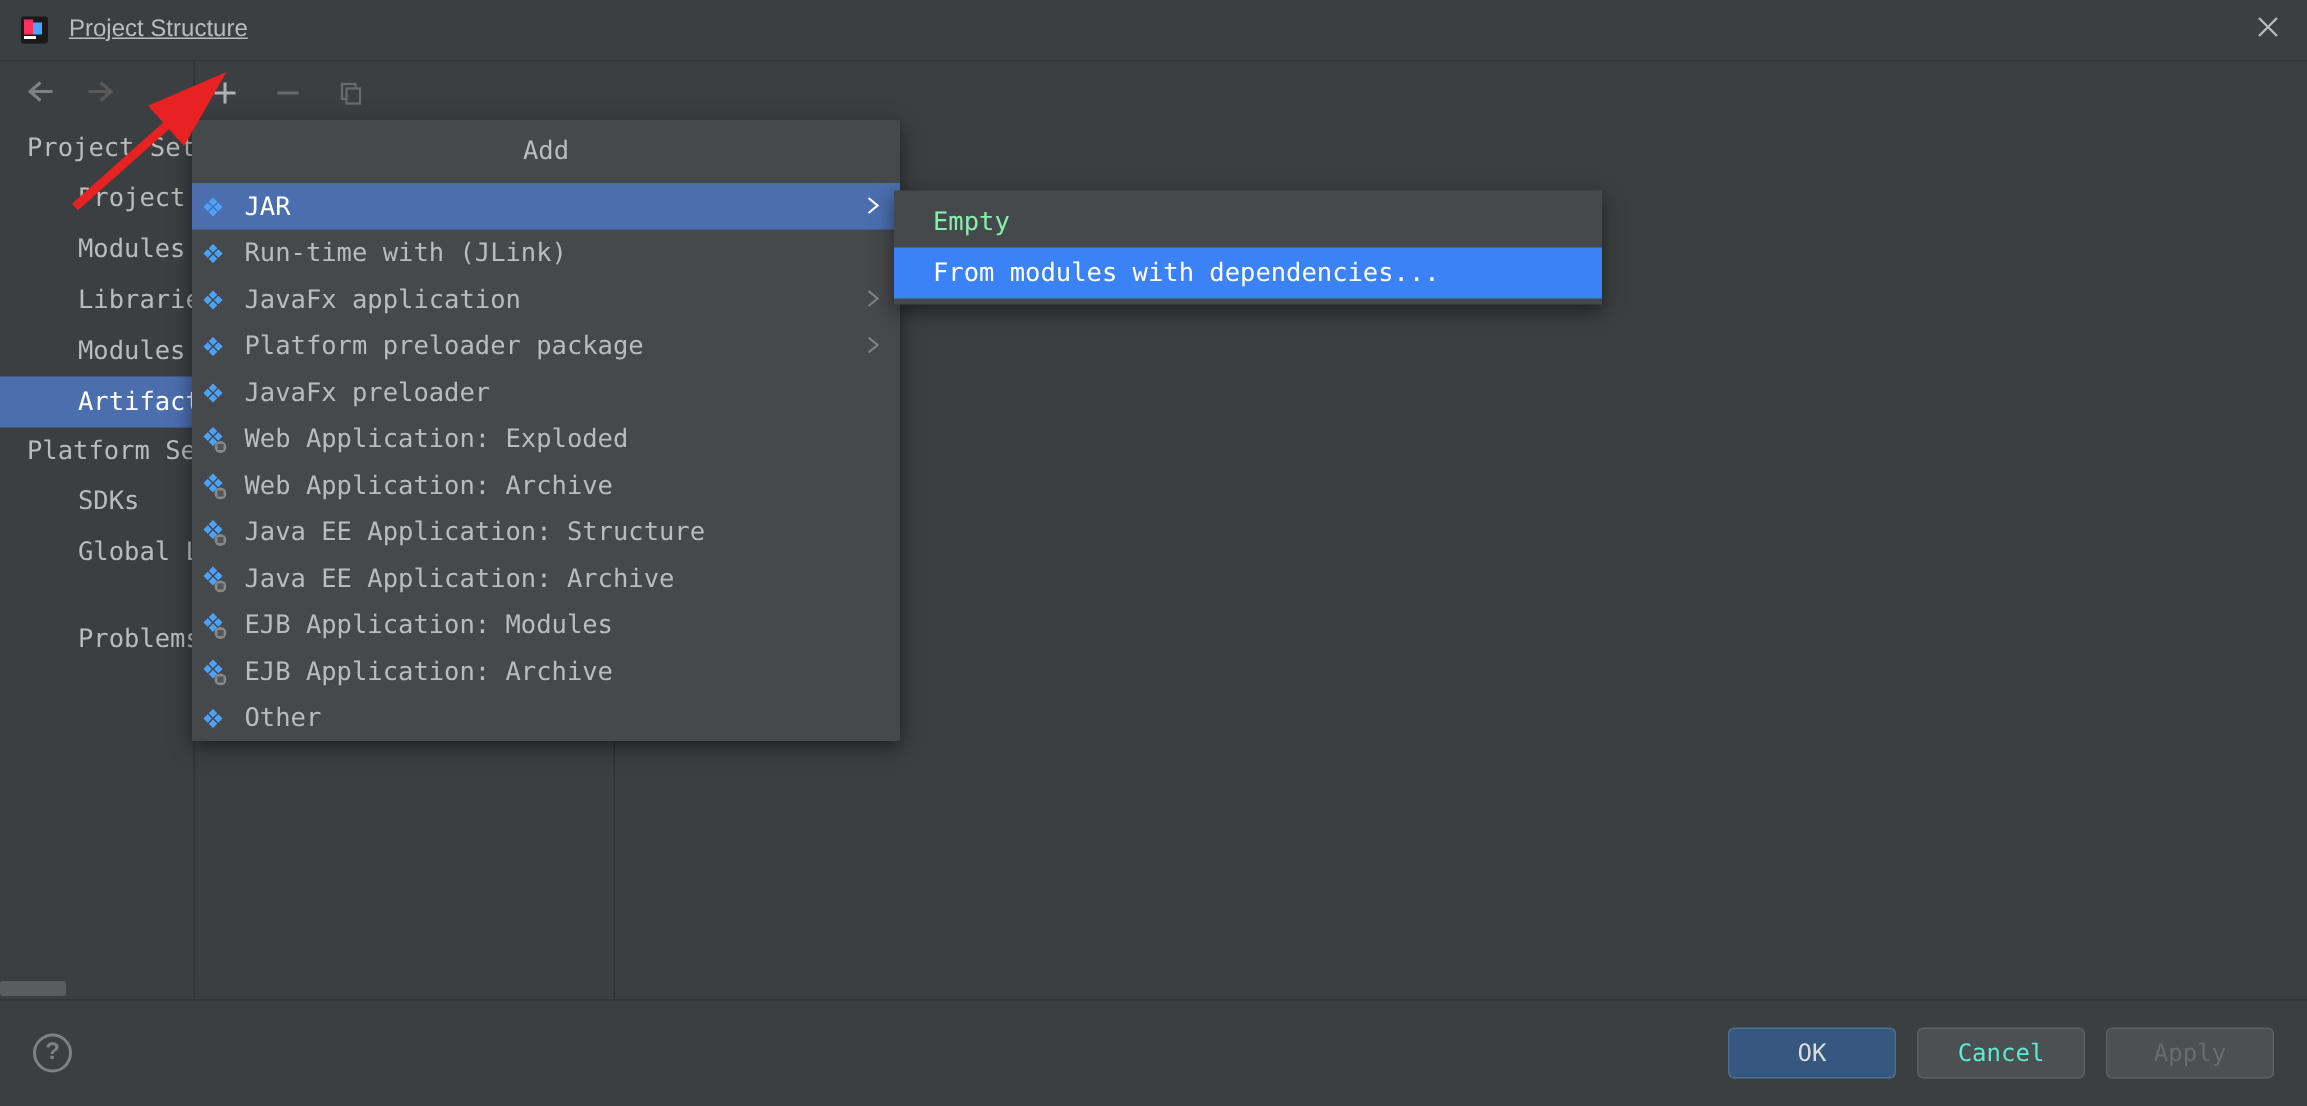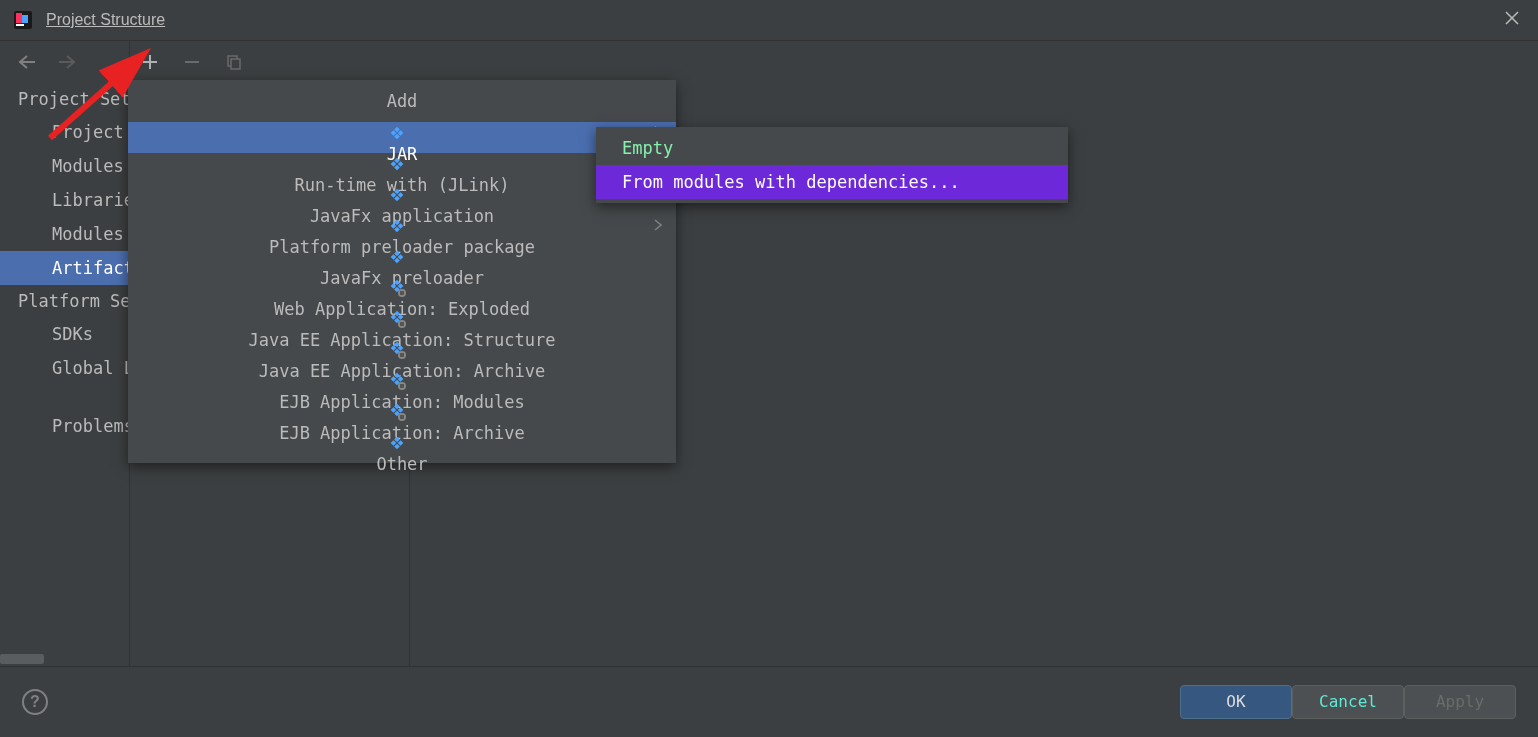--- a/index.html
+++ b/index.html
@@ -123,46 +123,45 @@
       background: #3c3f41;
     }
     .right-pane {
       flex: 1;
       background: #3c3f41;
     }
     .popup {
       position: absolute;
       top: 80px;
       left: 128px;
-      width: 548px;
+      width: 472px;
       background: #46494b;
       box-shadow: 0 4px 12px rgba(0,0,0,0.5);
       z-index: 10;
     }
     .popup-title {
       height: 42px;
       display: flex;
       align-items: center;
       justify-content: center;
       font-family: "Consolas", monospace;
       font-size: 17px;
       color: #bbbbbb;
       background: #46494b;
     }
     .popup-item {
       height: 31px;
       display: flex;
       align-items: center;
-      padding: 0 16px;
+      padding: 0 3px;
       font-family: "Consolas", monospace;
       font-size: 17px;
       color: #bbbbbb;
       position: relative;
       cursor: pointer;
-      flex-direction: column;
     }
     .popup-item.selected {
       background: #4b6eaf;
       color: #ffffff;
     }
     .popup-item .item-icon {
       width: 22px;
       height: 22px;
       margin-right: 10px;
       display: flex;
@@ -196,21 +195,21 @@
       display: flex;
       align-items: center;
       padding: 0 26px;
       font-family: "Consolas", monospace;
       font-size: 17px;
       color: #86efac;
       cursor: pointer;
       position: relative;
     }
     .submenu-item.selected {
-      background: #6d28d9;
+      background: #3b82f6;
       color: #ffffff;
     }
     .footer {
       height: 70px;
       border-top: 1px solid #323232;
       display: flex;
       align-items: center;
       padding: 0 22px;
       background: #3c3f41;
     }
@@ -219,20 +218,21 @@
       border-radius: 50%;
       border: 2px solid #808080;
       display: flex; align-items: center; justify-content: center;
       color: #808080;
       font-size: 16px;
       font-weight: bold;
     }
     .footer-buttons {
       margin-left: auto;
       display: flex;
+      gap: 14px;
     }
     .btn {
       min-width: 112px;
       height: 34px;
       border-radius: 4px;
       border: 1px solid #5e6060;
       background: #4c5052;
       color: #5eead4;
       font-family: "Consolas", monospace;
       font-size: 16px;
@@ -434,20 +434,35 @@
             <g transform="translate(9,7) rotate(45)">
               <rect x="-4.5" y="-4.5" width="4" height="4" fill="#4ca3ff"></rect>
               <rect x="0.5" y="-4.5" width="4" height="4" fill="#4ca3ff"></rect>
               <rect x="-4.5" y="0.5" width="4" height="4" fill="#4ca3ff"></rect>
               <rect x="0.5" y="0.5" width="4" height="4" fill="#4ca3ff"></rect>
             </g>
             <circle cx="14" cy="14" r="4" fill="#888"></circle>
             <rect x="12" y="12" width="4" height="4" fill="#555"></rect>
           </svg>
         </span>
+        <span>Web Application: Archive</span>
+      </div>
+      <div class="popup-item">
+        <span class="item-icon">
+          <svg width="18" height="18" viewBox="0 0 18 18">
+            <g transform="translate(9,7) rotate(45)">
+              <rect x="-4.5" y="-4.5" width="4" height="4" fill="#4ca3ff"></rect>
+              <rect x="0.5" y="-4.5" width="4" height="4" fill="#4ca3ff"></rect>
+              <rect x="-4.5" y="0.5" width="4" height="4" fill="#4ca3ff"></rect>
+              <rect x="0.5" y="0.5" width="4" height="4" fill="#4ca3ff"></rect>
+            </g>
+            <circle cx="14" cy="14" r="4" fill="#888"></circle>
+            <rect x="12" y="12" width="4" height="4" fill="#555"></rect>
+          </svg>
+        </span>
         <span>Java EE Application: Structure</span>
       </div>
       <div class="popup-item">
         <span class="item-icon">
           <svg width="18" height="18" viewBox="0 0 18 18">
             <g transform="translate(9,7) rotate(45)">
               <rect x="-4.5" y="-4.5" width="4" height="4" fill="#4ca3ff"></rect>
               <rect x="0.5" y="-4.5" width="4" height="4" fill="#4ca3ff"></rect>
               <rect x="-4.5" y="0.5" width="4" height="4" fill="#4ca3ff"></rect>
               <rect x="0.5" y="0.5" width="4" height="4" fill="#4ca3ff"></rect>

